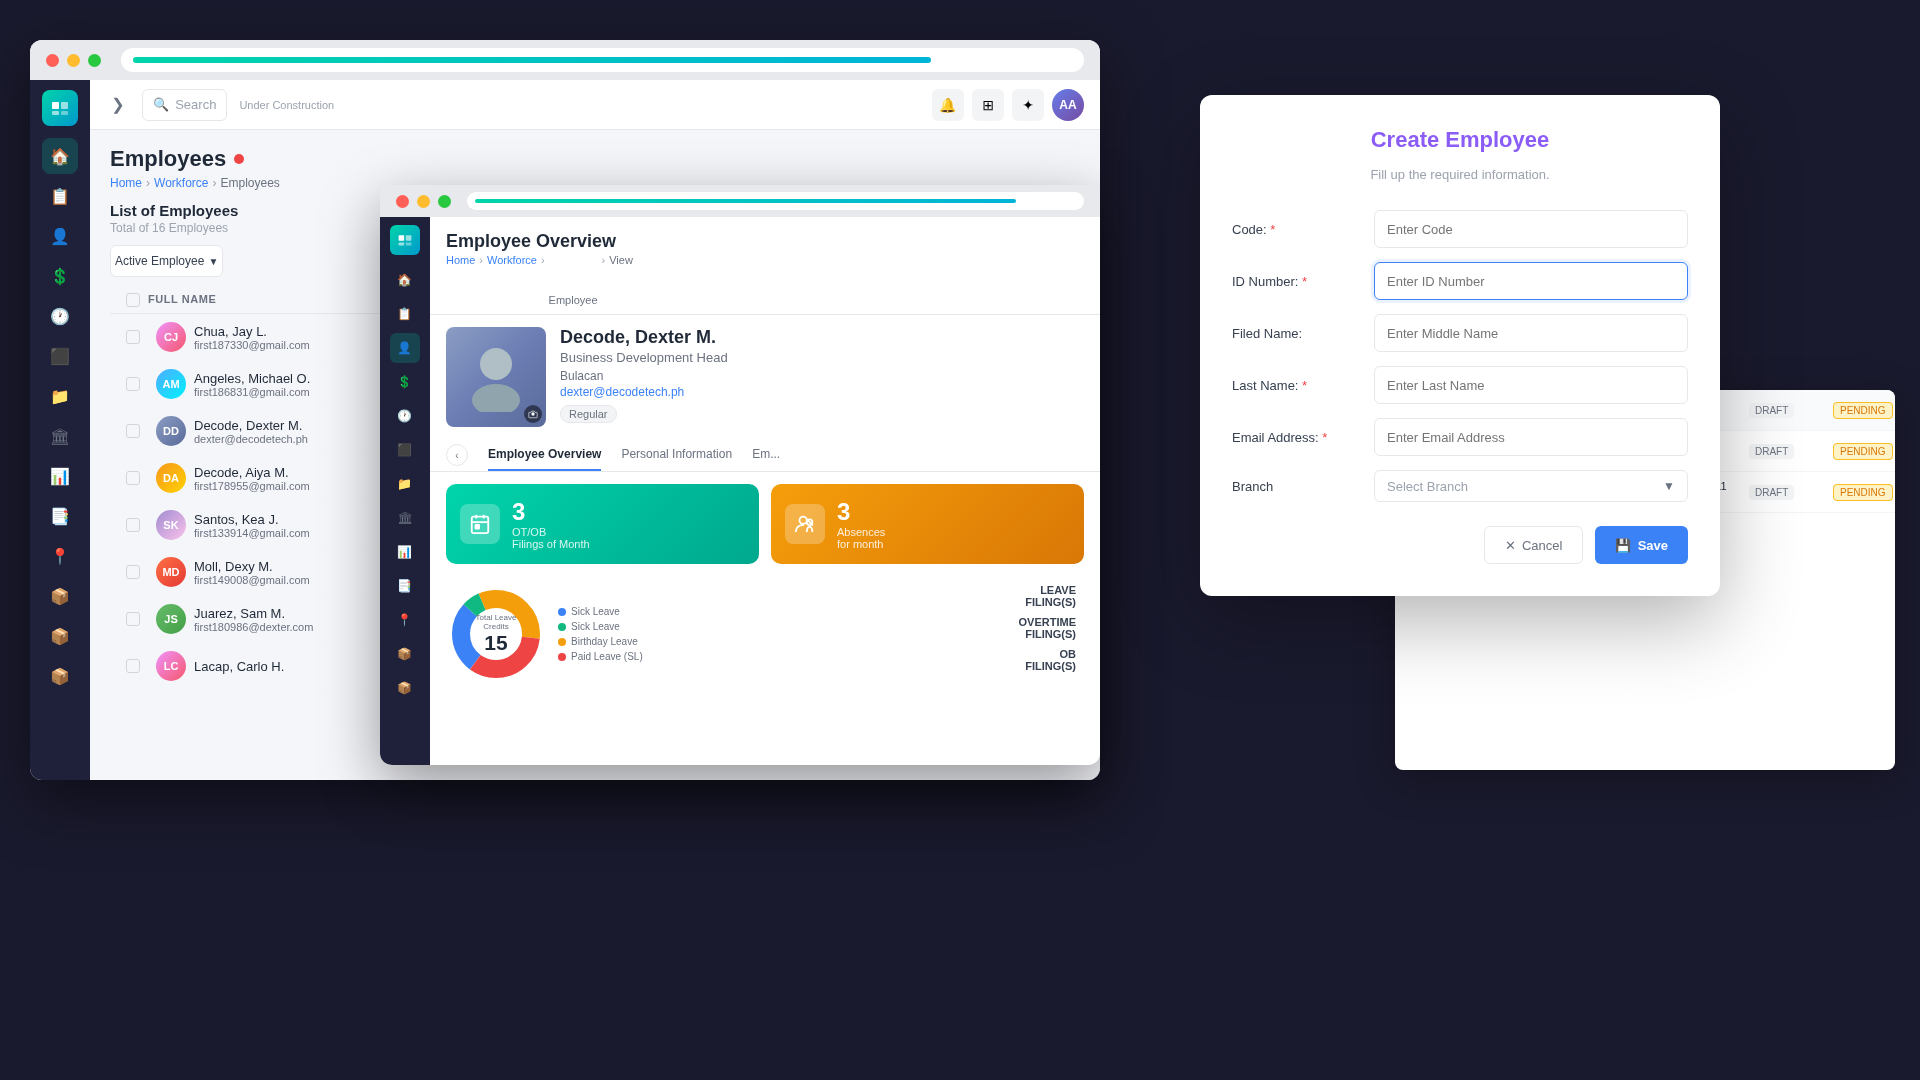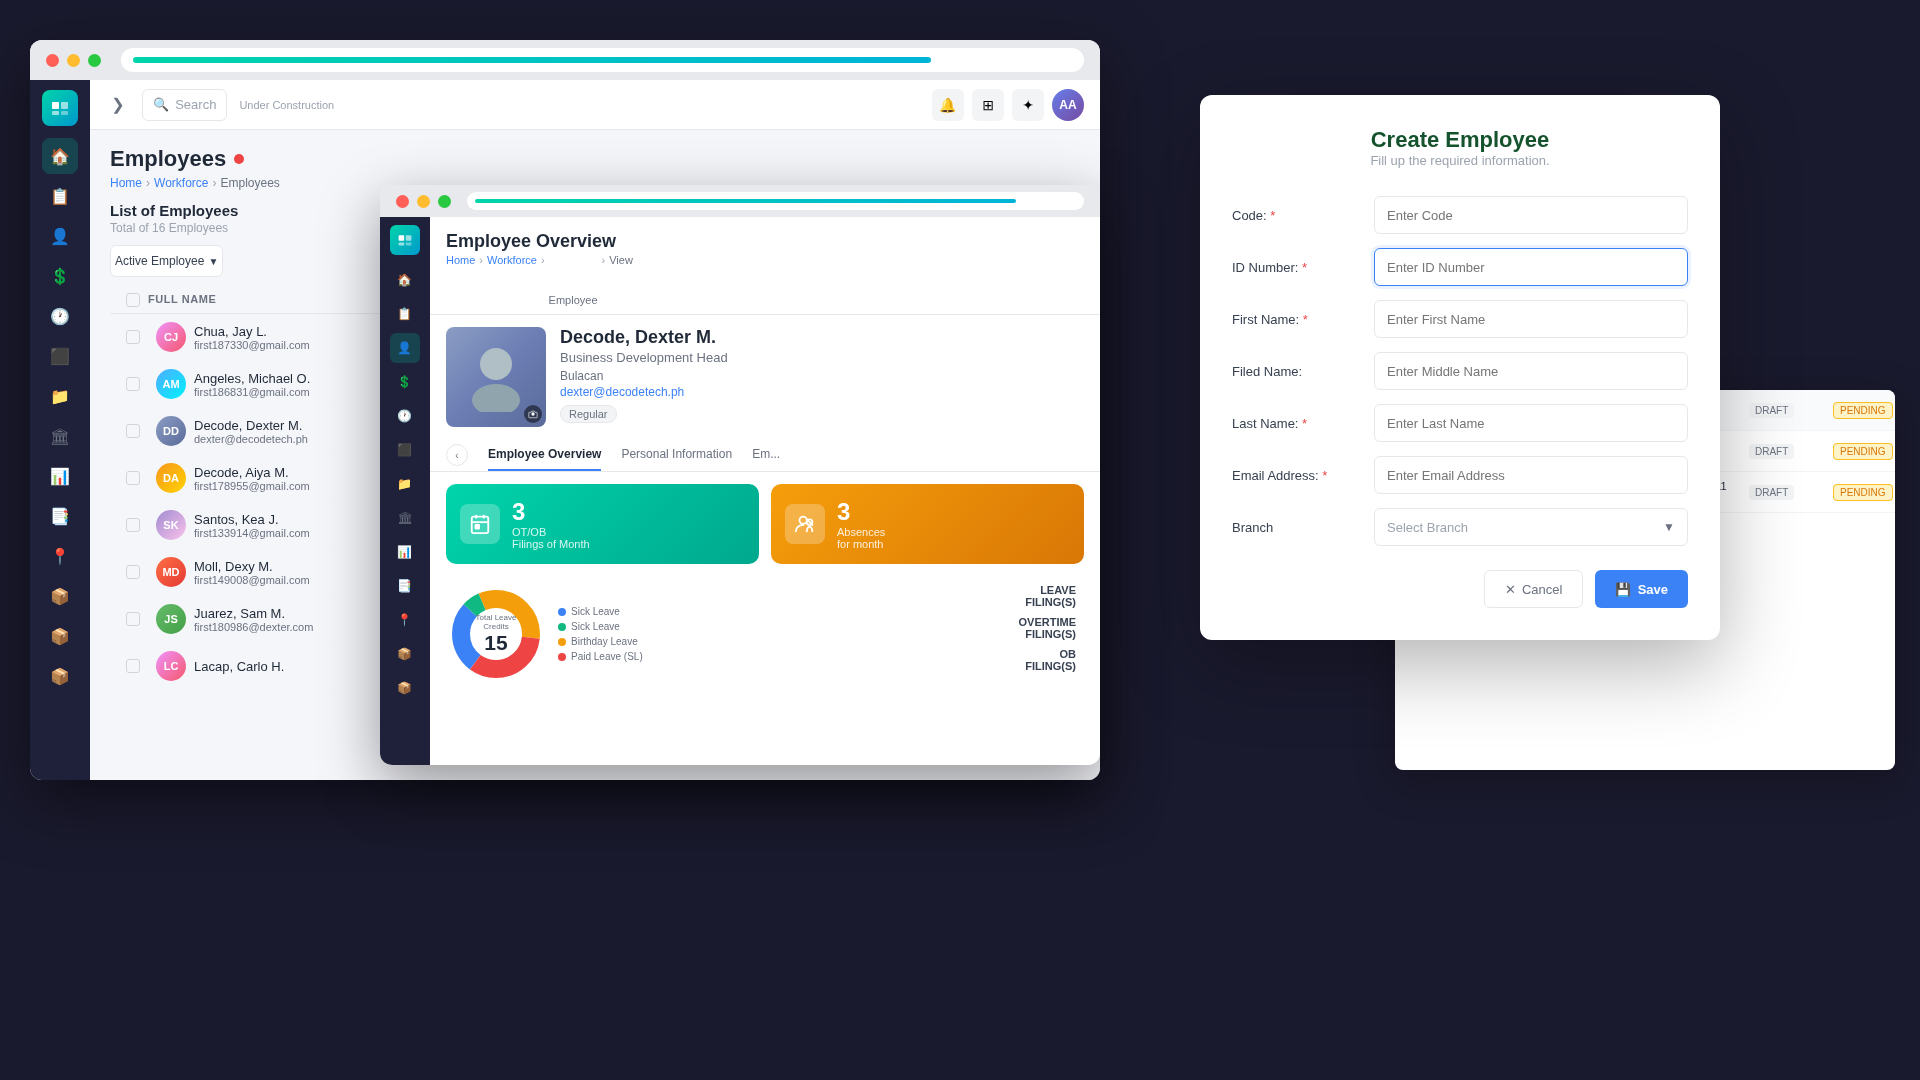--- a/index.html
+++ b/index.html
@@ -557,23 +557,23 @@
       background: white;
       border-radius: 12px;
       box-shadow: 0 25px 80px rgba(0,0,0,0.3);
       padding: 32px;
       z-index: 100;
     }
 
     .modal-title {
       font-size: 22px;
       font-weight: 700;
-      color: #14532d;
+      color: #8b5cf6;
       text-align: center;
-      margin-bottom: 0;
+      margin-bottom: 14px;
     }
 
     .modal-subtitle {
       font-size: 13px;
       color: #9ca3af;
       text-align: center;
       margin-bottom: 28px;
     }
 
     .form-row {
@@ -604,21 +604,21 @@
       background: white;
     }
 
     .form-input.focused {
       border-color: #3b82f6;
       box-shadow: 0 0 0 3px rgba(59,130,246,0.1);
     }
 
     .form-select {
       flex: 1;
-      height: 38px;
+      height: 32px;
       border: 1.5px solid #e5e7eb;
       border-radius: 6px;
       padding: 0 12px;
       font-size: 13px;
       color: #9ca3af;
       background: white;
       display: flex;
       align-items: center;
       justify-content: space-between;
       cursor: pointer;
@@ -1095,24 +1095,20 @@
   <div class="form-row">
     <label class="form-label">Code: <span class="required">*</span></label>
     <input class="form-input" type="text" placeholder="Enter Code" style="">
   </div>
 
   <div class="form-row">
     <label class="form-label">ID Number: <span class="required">*</span></label>
     <input class="form-input focused" type="text" placeholder="Enter ID Number" style="">
   </div>
 
-  <div class="form-row">
-    <label class="form-label">First Name: <span class="required">*</span></label>
-    <input class="form-input" type="text" placeholder="Enter First Name" style="">
-  </div>
 
   <div class="form-row">
     <label class="form-label">Filed Name:</label>
     <input class="form-input" type="text" placeholder="Enter Middle Name" style="">
   </div>
 
   <div class="form-row">
     <label class="form-label">Last Name: <span class="required">*</span></label>
     <input class="form-input" type="text" placeholder="Enter Last Name" style="">
   </div>

